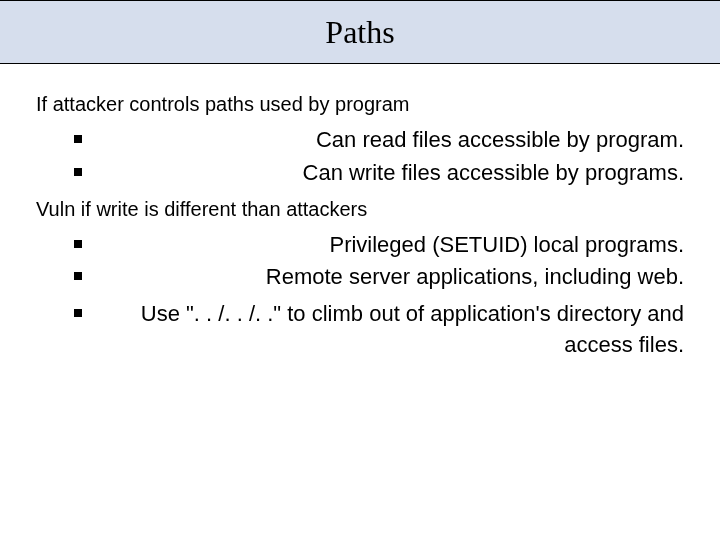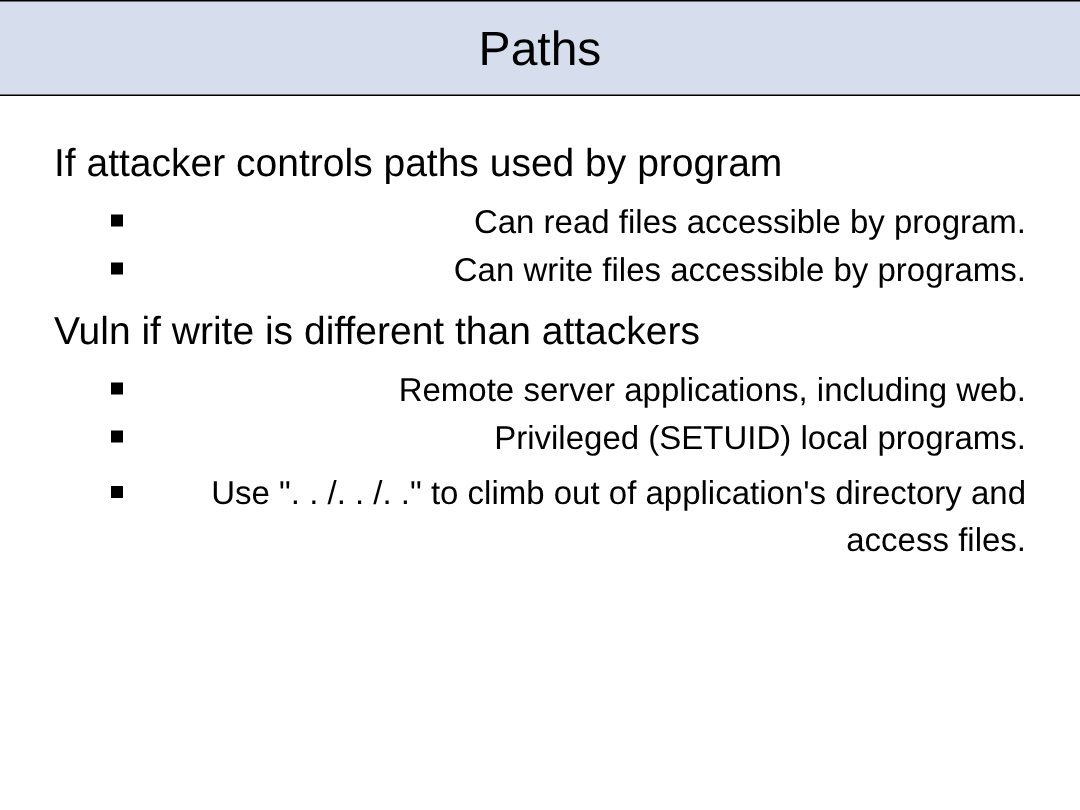--- a/index.html
+++ b/index.html
@@ -17,30 +17,31 @@
     }
     .title-bar {
       width: 100%;
       height: 64px;
       background: #d6deed;
       border-top: 1px solid #000;
       border-bottom: 1px solid #000;
       display: flex;
       align-items: center;
       justify-content: center;
+      font-family: Liberation Serif, serif;
     }
     .title-text {
       font-size: 32px;
       color: #000;
     }
     .content {
       padding: 20px 36px 0 36px;
     }
     .section-heading {
-      font-size: 26px;
+      font-size: 20px;
       font-weight: normal;
       margin-top: 8px;
       margin-bottom: 8px;
       line-height: 1.25;
     }
     .bullet-list {
       margin-left: 38px;
       margin-bottom: 6px;
     }
     .bullet-item {
@@ -92,27 +93,27 @@
       <span class="bullet-text">Can write files accessible by programs.</span>
     </div>
   </div>
 
   <div class="section-heading">Vuln if write is different than attackers</div>
   <div class="bullet-list">
     <div class="bullet-item">
       <span class="bullet-marker">
           <span></span>
         </span>
-      <span class="bullet-text">Remote server applications, including web.</span>
+      <span class="bullet-text">Privileged (SETUID) local programs.</span>
     </div>
     <div class="bullet-item">
       <span class="bullet-marker">
           <span></span>
         </span>
-      <span class="bullet-text">Privileged (SETUID) local programs.</span>
+      <span class="bullet-text">Remote server applications, including web.</span>
     </div>
   </div>
 
   <div class="bullet-list">
     <div class="bullet-item">
       <span class="bullet-marker">
           <span></span>
         </span>
       <span class="bullet-text">Use ". . /. . /. ." to climb out of application's directory and access files.</span>
     </div>

